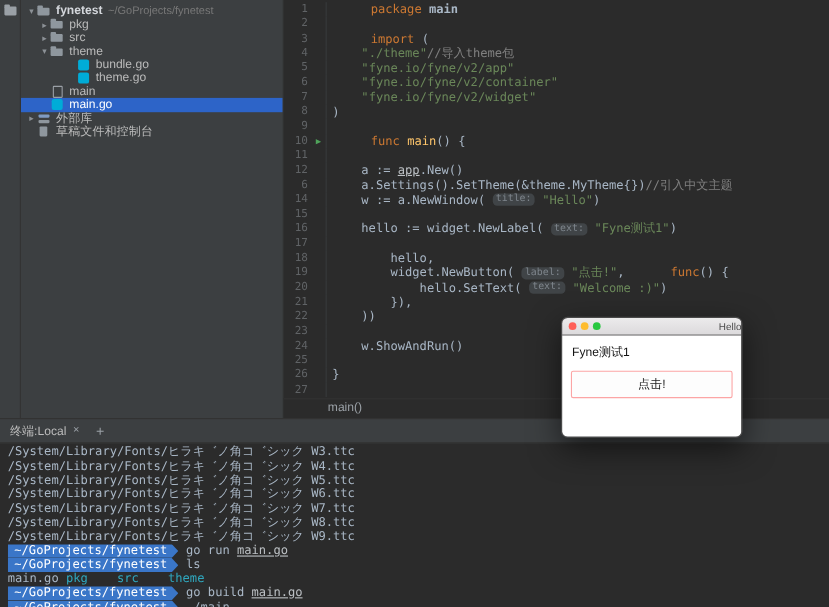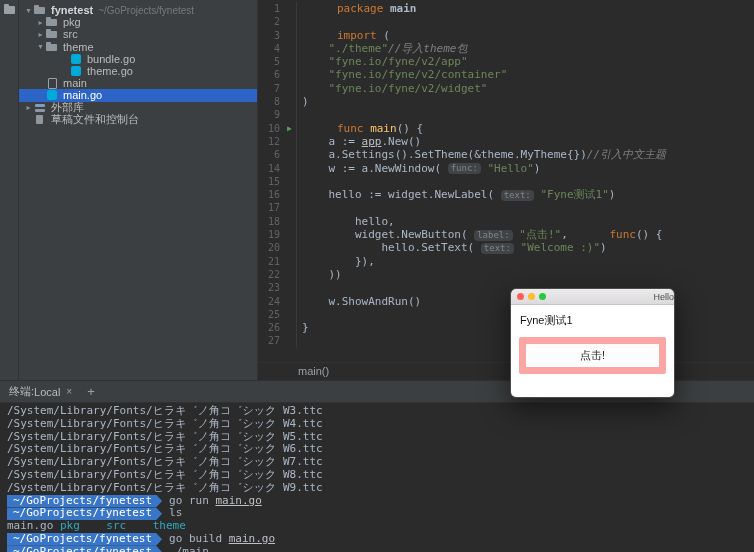--- a/index.html
+++ b/index.html
@@ -31,21 +31,21 @@
   .code-area{flex:1;padding-top:2px;overflow:hidden;font-family:"DejaVu Sans Mono",monospace;font-size:11px;}
   .code-line{display:flex;height:13.3px;line-height:13.3px;}
   .lnum{width:22px;flex:none;text-align:right;color:#606366;font-size:10px;padding-right:3px;}
   .gicon{width:13px;flex:none;text-align:center;border-right:1px solid #383b3d;margin-right:5px;}
   .gicon.run{color:#4fa35a;font-size:8px;cursor:pointer;}
   .lbody{white-space:pre;color:#a9b7c6;}
   .tk-pl{color:#a9b7c6;}
   .tk-pb{color:#a9b7c6;font-weight:bold;}
   .tk-kw{color:#cc7832;margin-left:35px;}
   .tk-str{color:#6a8759;}
-  .tk-com{color:#808080;font-style:italic;}
+  .tk-com{color:#808080;}
   .tk-fn{color:#ffc66b;}
   .tk-u{color:#bcc0c4;text-decoration:underline;}
   .tk-dir{color:#2fa8bf;}
   .tk-hint{display:inline-block;background:#404447;color:#7e858c;font-size:9px;line-height:11px;
            border-radius:4px;padding:0 3px;vertical-align:middle;}
   .breadcrumbs{height:17px;line-height:17px;border-top:1px solid #323232;background:#2b2b2b;
                color:#9aa0a6;font-size:11px;padding-left:40px;}
   
   .terminal{position:absolute;left:0;top:380px;width:754px;height:172px;background:#2b2b2b;border-top:1px solid #323232;}
   .term-tabs{height:21px;background:#3c3f41;border-bottom:1px solid #323232;display:flex;align-items:center;font-size:11px;color:#bbbbbb;}
@@ -63,21 +63,21 @@
   .fyne-titlebar{height:15px;background:linear-gradient(#ecebec,#dcdadc);border-bottom:1px solid #c6c4c6;
                  display:flex;align-items:center;position:relative;}
   .traffic{display:flex;gap:4px;padding-left:6px;z-index:2;}
   .dot{width:7px;height:7px;border-radius:50%;cursor:pointer;}
   .dot.red{background:#ff5f57;}
   .dot.yellow{background:#febc2e;}
   .dot.green{background:#28c840;}
   .fyne-title{position:absolute;left:0;width:100%;text-align:right;font-size:9px;color:#4c4c4c;}
   .fyne-body{background:#ffffff;height:calc(100% - 16px);padding:7px 8px;box-sizing:border-box;}
   .fyne-label{font-size:11px;color:#141414;margin:1px 0 9px 1px;}
-  .fyne-button{border:7px solid #fca5a5;background:#fdfdfd;border-radius:2px;text-align:center;
+  .fyne-button{border:1px solid #fca5a5;background:#fdfdfd;border-radius:2px;text-align:center;
                font-size:11px;color:#1d1d1d;padding:4px 0;cursor:pointer;}
 </style>
 </head>
 <body>
 
 <div class="ide">
   <div class="top">
     <div class="tool-strip">
       <span class="strip-icon"></span>
     </div>
@@ -182,33 +182,38 @@
             <span class="lnum">9</span>
             <span class="gicon"></span>
             <span class="lbody"></span>
           </div>
           <div class="code-line">
             <span class="lnum">10</span>
             <span class="gicon run">▶</span>
             <span class="lbody"><span class="tk-kw">func </span><span class="tk-fn">main</span><span class="tk-pl">() {</span></span>
           </div>
           <div class="code-line">
+            <span class="lnum">11</span>
+            <span class="gicon"></span>
+            <span class="lbody"></span>
+          </div>
+          <div class="code-line">
             <span class="lnum">12</span>
             <span class="gicon"></span>
             <span class="lbody"><span class="tk-pl">    a := </span><span class="tk-u">app</span><span class="tk-pl">.New()</span></span>
           </div>
           <div class="code-line">
             <span class="lnum">6</span>
             <span class="gicon"></span>
             <span class="lbody"><span class="tk-pl">    a.Settings().SetTheme(&amp;theme.MyTheme{})</span><span class="tk-com">//引入中文主题</span></span>
           </div>
           <div class="code-line">
             <span class="lnum">14</span>
             <span class="gicon"></span>
-            <span class="lbody"><span class="tk-pl">    w := a.NewWindow( </span><span class="tk-hint">func:</span><span class="tk-str"> "Hello"</span><span class="tk-pl">)</span></span>
+            <span class="lbody"><span class="tk-pl">    w := a.NewWindow( </span><span class="tk-hint">title:</span><span class="tk-str"> "Hello"</span><span class="tk-pl">)</span></span>
           </div>
           <div class="code-line">
             <span class="lnum">15</span>
             <span class="gicon"></span>
             <span class="lbody"></span>
           </div>
           <div class="code-line">
             <span class="lnum">16</span>
             <span class="gicon"></span>
             <span class="lbody"><span class="tk-pl">    hello := widget.NewLabel( </span><span class="tk-hint">text:</span><span class="tk-str"> "Fyne测试1"</span><span class="tk-pl">)</span></span>

